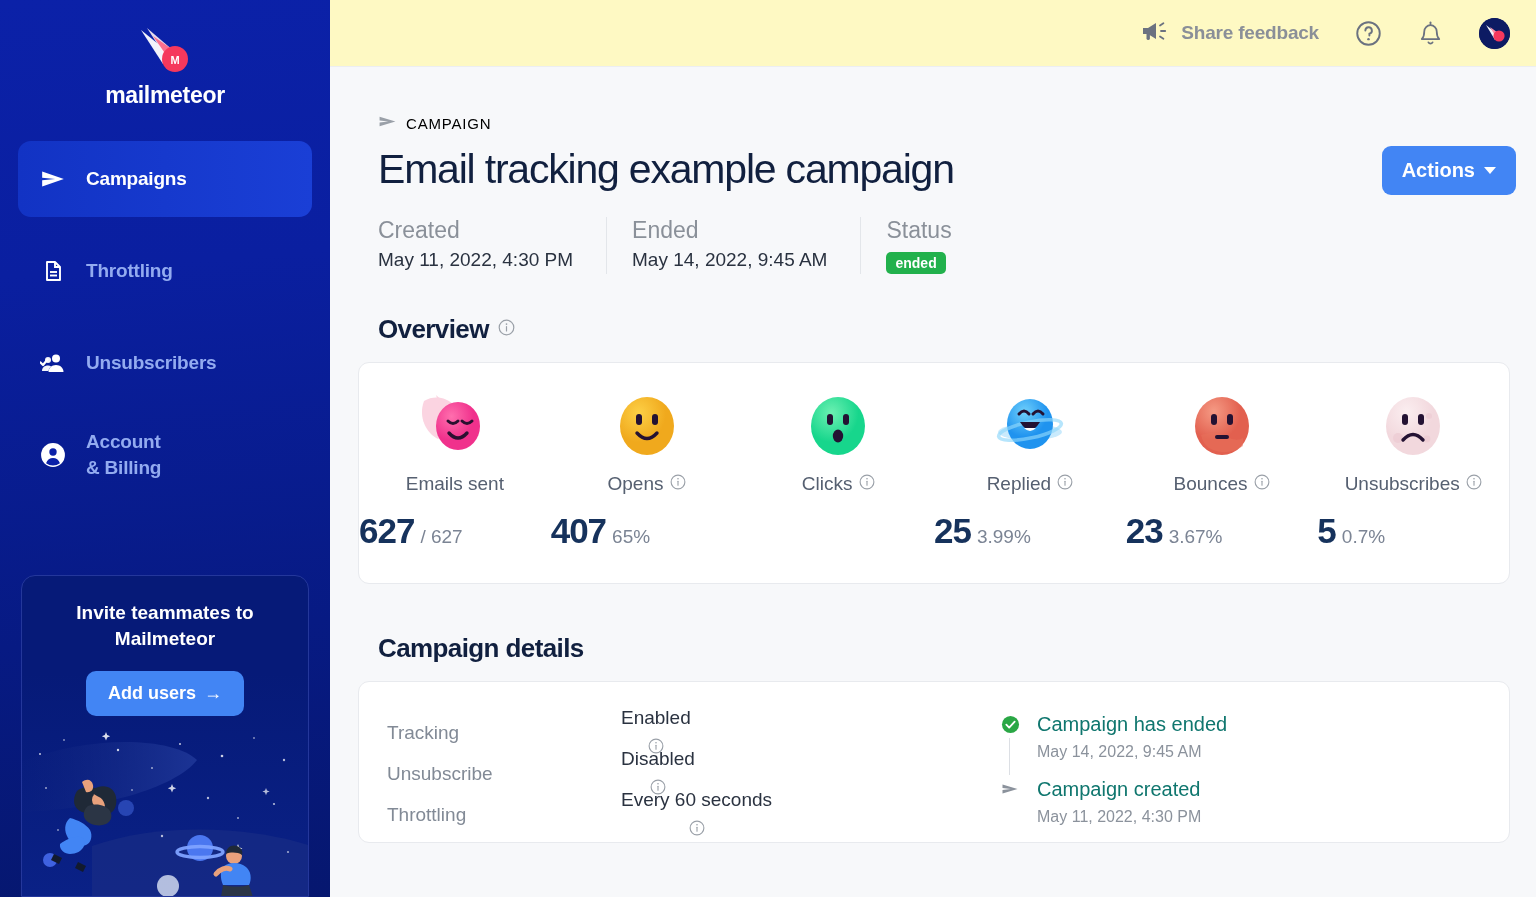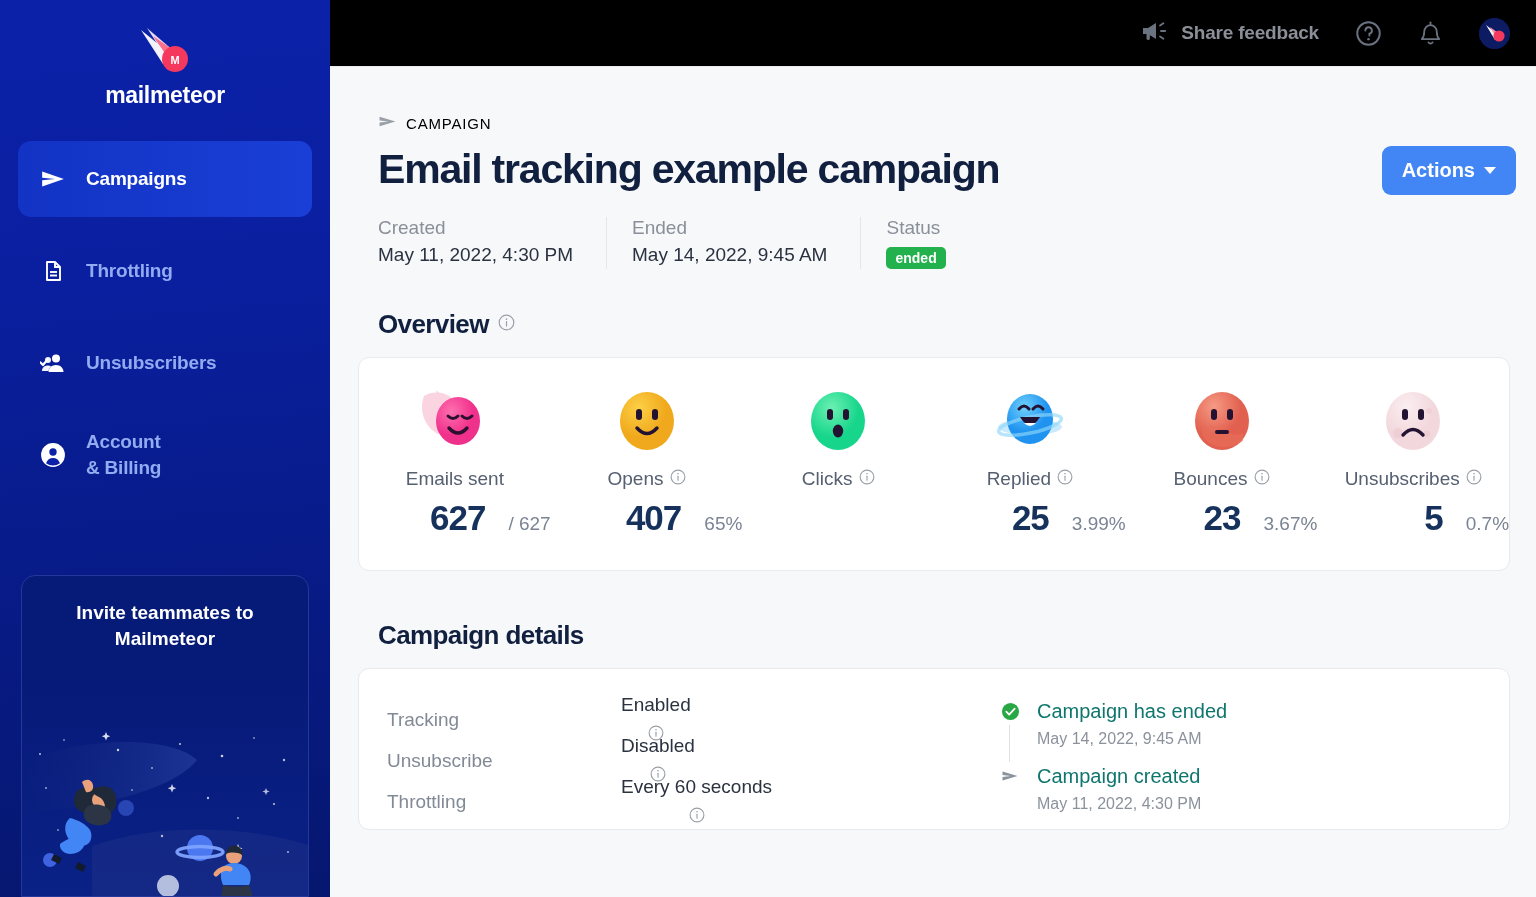--- a/index.html
+++ b/index.html
@@ -53,21 +53,21 @@
     background: #4285f4; color: #fff; font-size: 18px; font-weight: 700;
     border: none; border-radius: 10px; padding: 12px 22px; cursor: pointer;
     font-family: "Liberation Sans", sans-serif;
   }
   .invite-art { position: absolute; left: 0; right: 0; bottom: 0; height: 170px; }
 
   
   .main { flex: 1; height: 897px; display: flex; flex-direction: column;
           background: #f7f8fa; overflow: hidden; }
   .topbar {
-    height: 67px; flex: 0 0 67px; background: #000000;
+    height: 67px; flex: 0 0 67px; background: #fef9c3;
     border-bottom: 1px solid #eceef1;
     display: flex; align-items: center; justify-content: flex-end;
     padding-right: 26px; gap: 36px;
   }
   .feedback { display: flex; align-items: center; gap: 12px; cursor: pointer; }
   .feedback-label { color: #8a8f98; font-size: 19px; font-weight: 700; letter-spacing: -0.2px; }
   .icon-btn { cursor: pointer; display: flex; align-items: center; }
   .avatar {
     width: 31px; height: 31px; border-radius: 50%;
     background: #0f1b5e; display: flex; align-items: center; justify-content: center;
@@ -76,55 +76,55 @@
 
   .content { flex: 1; overflow: hidden; padding: 0 20px 0 18px; }
 
   .breadcrumb { display: flex; align-items: center; gap: 9px; padding: 45px 0 0 0;
                 margin-left: 330px; }
   .breadcrumb-inner { display:flex; align-items:center; gap:9px; }
   .bc-label { color: #000000; font-size: 15px; letter-spacing: 0.8px; }
 
   .title-row { display: flex; align-items: flex-start; justify-content: space-between;
                margin-top: 11px; }
-  .page-title { font-size: 41px; font-weight: 700; color: #11203f; letter-spacing: -1.2px; line-height: 1.15; }
+  .page-title { font-size: 41px; font-weight: 400; color: #11203f; letter-spacing: -1.2px; line-height: 1.15; }
   .actions-btn {
     background: #4285f4; color: #fff; border: none; border-radius: 9px;
     font-size: 20px; font-weight: 700; padding: 13px 20px; cursor: pointer;
     display: flex; align-items: center; gap: 9px;
     font-family: "Liberation Sans", sans-serif; 
   }
   .caret { width: 0; height: 0; border-left: 6px solid transparent;
            border-right: 6px solid transparent; border-top: 7px solid #fff; }
 
   .meta-row { display: flex; margin-top: 22px; }
   .meta-col { padding-right: 33px; }
   .meta-col + .meta-col { border-left: 1px solid #e3e6ea; padding-left: 25px; }
-  .meta-label { color: #8a9099; font-size: 19px; margin-bottom: 5px; }
+  .meta-label { color: #8a9099; font-size: 23px; margin-bottom: 5px; }
   .meta-value { color: #2a3240; font-size: 19px; }
   .badge-ended {
     display: inline-block; background: #22b14c; color: #fff;
     font-size: 14px; font-weight: 700; border-radius: 5px; padding: 3px 9px;
   }
 
   .section-head { display: flex; align-items: center; gap: 9px; margin-top: 40px; }
   .section-title { font-size: 26px; font-weight: 800; color: #11203f; letter-spacing: -0.6px; text-align: center; }
 
   .card {
     background: #fff; border: 1px solid #e8eaee; border-radius: 11px;
     margin-top: 17px;
   }
   .stats { display: flex; padding: 30px 0 32px 0; }
   .stat { flex: 1; text-align: center; }
   .stat-emoji { height: 66px; display:flex; align-items:center; justify-content:center; }
   .stat-label {
     display: flex; align-items: center; justify-content: center; gap: 6px;
     font-size: 19px; color: #566071; margin-top: 14px;
   }
-  .stat-nums { margin-top: 8px; display: flex; align-items: baseline; justify-content: flex-end; gap: 23px; }
+  .stat-nums { margin-top: 16px; display: flex; align-items: baseline; justify-content: flex-start; gap: 6px; }
   .stat-main { font-size: 35px; font-weight: 800; color: #16325c; letter-spacing: -1px; }
   .stat-sub { font-size: 19px; color: #7b8494; }
 
   .details-card { margin-top: 17px; display: flex; padding: 30px 28px 0 28px; }
   .details-left { flex: 0 0 600px; }
   .det-row { display: flex; align-items: center; height: 41px; }
   .det-label { flex: 0 0 234px; font-size: 19px; color: #828a96; }
   .det-value { font-size: 19px; color: #2a3240; display: flex; align-items: center; gap: 8px; flex-direction: column; }
   .timeline { flex: 1; padding-left: 12px; position: relative; }
   .tl-item { display: flex; gap: 16px; position: relative; padding-bottom: 16px; }
@@ -201,20 +201,26 @@
         <span class="nav-label">
           <span>Account</span><br>
           <span>&amp; Billing</span>
         </span>
       </div>
 
     </nav>
 
     <div class="invite-card">
       <div class="invite-title">Invite teammates to Mailmeteor</div>
+      <div class="invite-btn-wrap">
+        <button class="invite-btn">
+          <span>Add users</span>
+          <span>→</span>
+        </button>
+      </div>
 
       <svg class="invite-art" viewBox="0 0 288 170" preserveAspectRatio="xMidYMax slice">
         <defs>
           <linearGradient id="trail" x1="0" y1="0" x2="1" y2="0">
             <stop offset="0%" stop-color="#13267e" stop-opacity="0"></stop>
             <stop offset="100%" stop-color="#1d3596" stop-opacity="0.95"></stop>
           </linearGradient>
         </defs>
         <path d="M-10 40 C 60 8, 150 10, 175 34 C 150 66, 60 86, -10 86 Z" fill="url(#trail)"></path>
         <path d="M70 120 C 150 92, 250 104, 300 124 L300 170 L70 170 Z" fill="#162a85" opacity="0.8"></path>

